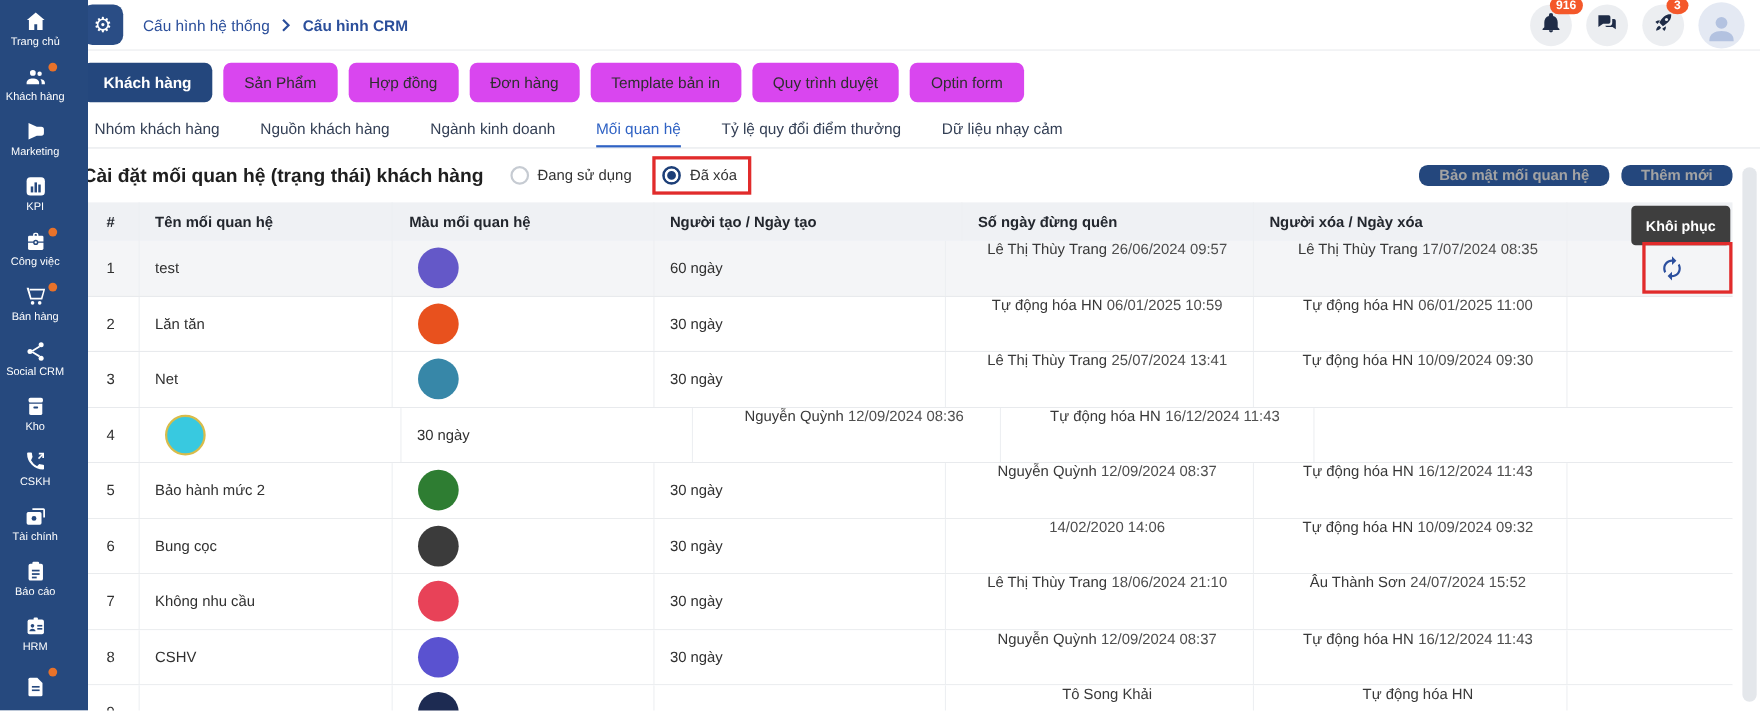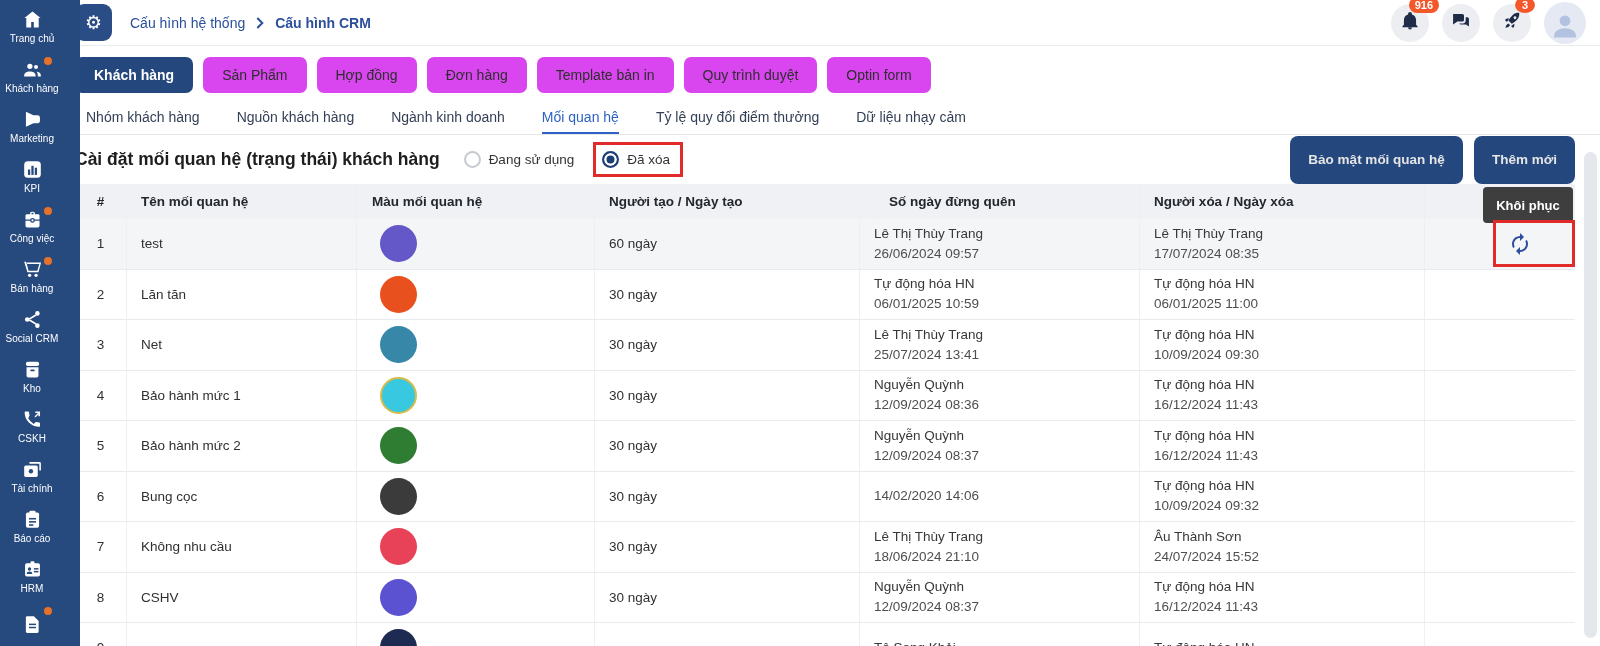--- a/index.html
+++ b/index.html
@@ -42,39 +42,39 @@
   
   .section-row{height:49px;display:flex;align-items:center;padding:0 25px 0 11px}
   .section-title{font-size:17.5px;font-weight:bold;color:#1E1E1E}
   .radios{display:flex;gap:28px;margin-left:24px}
   .radio{display:flex;align-items:center;gap:8px;font-size:13.5px;color:#333;cursor:pointer;position:relative}
   .radio-circle{width:17px;height:17px;border-radius:50%;border:2px solid #C6CBD2;background:#fff;flex:none}
   .radio-circle.checked{border-color:#1D3F78;background:#1D3F78;box-shadow:inset 0 0 0 2.5px #fff}
   .radio-annotated::after{content:"";position:absolute;left:-9px;right:-13px;top:-9px;bottom:-9px;
     border:3px solid #E12B2B;z-index:50;pointer-events:none}
   .action-btns{margin-left:auto;display:flex;gap:11px}
-  .btn-primary{background:#24477D;color:#e5e5e5;border:none;border-radius:8px;height:48px;padding:0 18px;
+  .btn-primary{background:#24477D;color:#a3a3a3;border:none;border-radius:8px;height:19px;padding:0 18px;
     font-size:13.5px;font-weight:bold;cursor:pointer;font-family:inherit;white-space:nowrap}
   
   .table{margin-left:11px;width:1500px}
   .thead{display:flex;background:#EFF1F4;height:35px;align-items:center;font-weight:bold;
     font-size:13.5px;color:#23272E}
   .th,.td{height:100%;display:flex;align-items:center;border-right:1px solid #EDEFF2}
   .th:last-child,.td:last-child{border-right:none}
   .c0{width:52px;justify-content:center}
   .c1{width:230px;padding-left:14px}
   .c2{width:238px;padding-left:15px}
   .c3{width:265px;padding-left:14px}
   .c4{width:280px;padding-left:14px}
   .c5{width:285px;padding-left:14px}
   .c6{width:150px;justify-content:center;padding-left:40px}
   .trow{display:flex;height:50.5px;border-bottom:1px solid #E8EAED;background:#fff;font-size:13.5px;color:#303030}
   .trow.hl{background:#F4F5F7}
   .dot{width:37px;height:37px;border-radius:50%;margin-left:8px;flex:none}
-  .td.two{flex-direction:column;justify-content:center;align-items:flex-start;gap:4px}
+  .td.two{flex-direction:row;justify-content:center;align-items:flex-start;gap:4px}
   .l1{color:#383838;line-height:1.2}
   .l2{color:#4E4E4E;line-height:1.2}
   .restore-wrap{position:relative;display:inline-flex}
   .restore-btn{width:40px;height:40px;border:none;background:transparent;cursor:pointer;
     display:flex;align-items:center;justify-content:center}
   .restore-btn svg{width:24px;height:24px;fill:#2B4F9E}
   .restore-wrap.annotated::after{content:"";position:absolute;left:-7px;right:-35px;top:-4px;bottom:-3px;
     border:3px solid #E12B2B;z-index:50;pointer-events:none}
   
   .tooltip{position:absolute;left:1483px;top:187px;width:90px;height:36px;background:#3E3E3E;color:#fff;
@@ -377,21 +377,20 @@
             <div class="l2">25/07/2024 13:41</div>
           </div>
           <div class="td c5 two">
             <div class="l1">Tự động hóa HN</div>
             <div class="l2">10/09/2024 09:30</div>
           </div>
           <div class="td c6"></div>
         </div>
         <div class="trow">
           <div class="td c0">4</div>
-          <div class="td c1">Bảo hành mức 1</div>
           <div class="td c2">
             <span class="dot" style="background: rgb(56, 201, 224); border: 2px solid rgb(216, 188, 74);"></span>
           </div>
           <div class="td c3">30 ngày</div>
           <div class="td c4 two">
             <div class="l1">Nguyễn Quỳnh</div>
             <div class="l2">12/09/2024 08:36</div>
           </div>
           <div class="td c5 two">
             <div class="l1">Tự động hóa HN</div>

